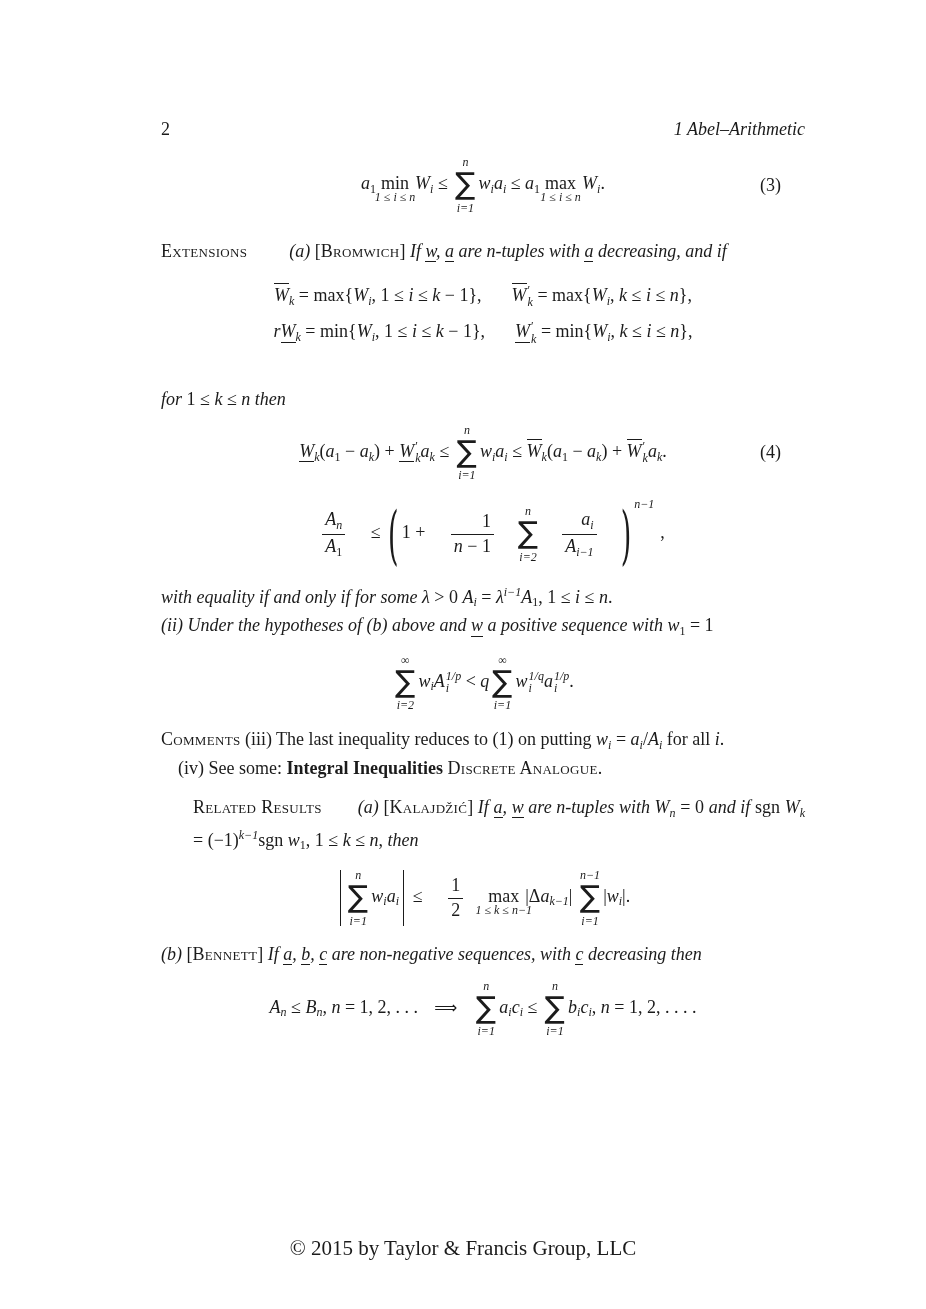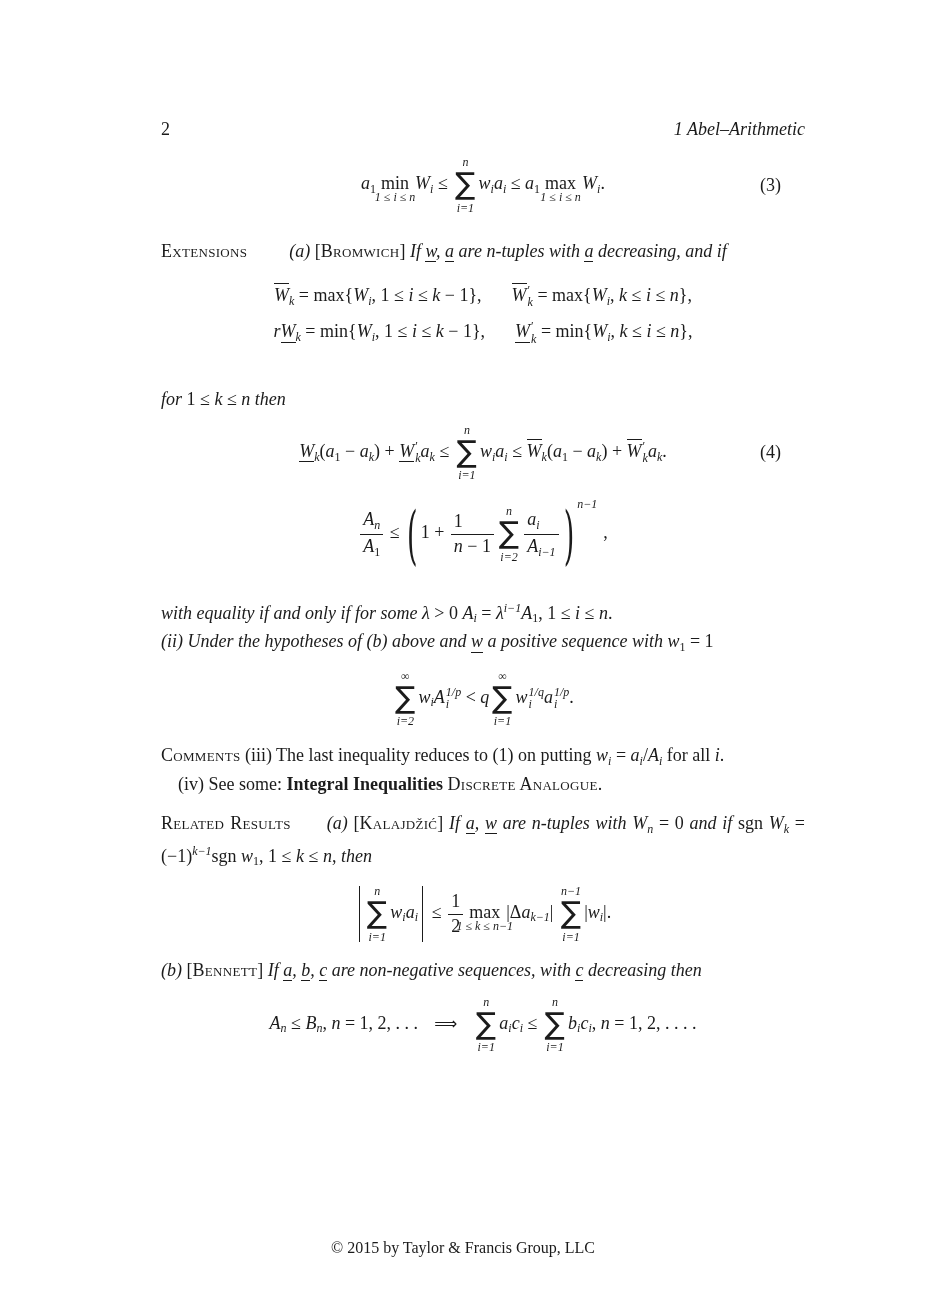--- a/index.html
+++ b/index.html
@@ -25,50 +25,50 @@
   .ind{text-indent:17px;}
   .line{line-height:23px;}
   
   .deq{position:relative;text-align:center;line-height:normal;}
   .eqlab{position:absolute;right:24px;top:50%;transform:translateY(-50%);}
   .defline{line-height:31px;text-align:center;}
   .msp{display:inline-block;}
   .sb{font-size:12px;vertical-align:-0.3em;}
   .sp2{font-size:12px;vertical-align:0.55em;}
   .stk{display:inline-flex;flex-direction:column;align-items:flex-start;font-size:12px;line-height:1.05;vertical-align:middle;margin-left:1px;}
-  .frac{display:inline-flex;flex-direction:column;align-items:flex-start;vertical-align:middle;margin:0 2px;line-height:1.3;}
+  .frac{display:inline-flex;flex-direction:column;align-items:flex-end;vertical-align:middle;margin:0 21px;line-height:1.3;}
   .frac .num{display:block;padding:0 3px;}
   .frac .den{display:block;border-top:1px solid currentColor;padding:0 3px;}
   .bigop{display:inline-flex;flex-direction:column;align-items:center;vertical-align:middle;line-height:1;margin:0 3px;}
   .bigop .lt{font-size:12px;margin-bottom:2px;}
   .bigop .lo{font-size:30px;line-height:.95;font-family:"DejaVu Sans",sans-serif;}
   .bigop .lb{font-size:12px;margin-top:3px;}
   .limop{display:inline-flex;position:relative;vertical-align:baseline;}
   .limop .lop{line-height:inherit;}
   .limop .lun{position:absolute;top:calc(100% - 3px);left:50%;transform:translateX(-50%);font-size:12px;white-space:nowrap;line-height:1;}
   .bigd{display:inline-block;font-size:27px;line-height:1;transform:scaleY(2.35);vertical-align:middle;margin:0 3px;font-family:"DejaVu Serif",serif;}
   .bigsup{font-size:12px;vertical-align:30px;}
   .tallbar{display:inline-block;width:1.3px;height:56px;background:currentColor;vertical-align:middle;margin:0 4px;}
   .dj{font-family:"DejaVu Sans",sans-serif;font-size:16px;}
   .pad10{padding:12px 0;}
   
-  .footer{position:absolute;left:0;right:0;bottom:52px;text-align:center;font-size:16px;line-height:18px;}
+  .footer{position:absolute;left:0;right:0;bottom:52px;text-align:center;font-size:21px;line-height:18px;}
   
   .mt-para1{margin-top:31px;}
   .mt-eq3{margin:15px 0 0 0;}
   .mt-ext{margin-top:26px;}
   .mt-defs{margin-top:17px;}
   .mt-for{margin-top:35px;}
   .mt-eq4{margin-top:13px;}
   .mt-red{margin-top:20px;}
   .mt-redeq{margin-top:4px;}
-  .mt-equal{margin-top:22px;}
+  .mt-equal{margin-top:6px;}
   .mt-series{margin-top:11px;}
   .mt-com1{margin-top:17px;}
-  .mt-rel{margin-top:16px;}
+  .mt-rel{margin-top:16px;margin-left:32px;}
   .mt-kal{margin-top:12px;}
   .mt-ben{margin-top:16px;}
   .mt-beneq{margin-top:14px;}
   .mt-com2{margin-top:22px;}
 </style>
 </head>
 <body>
 
 <div class="page">
 

